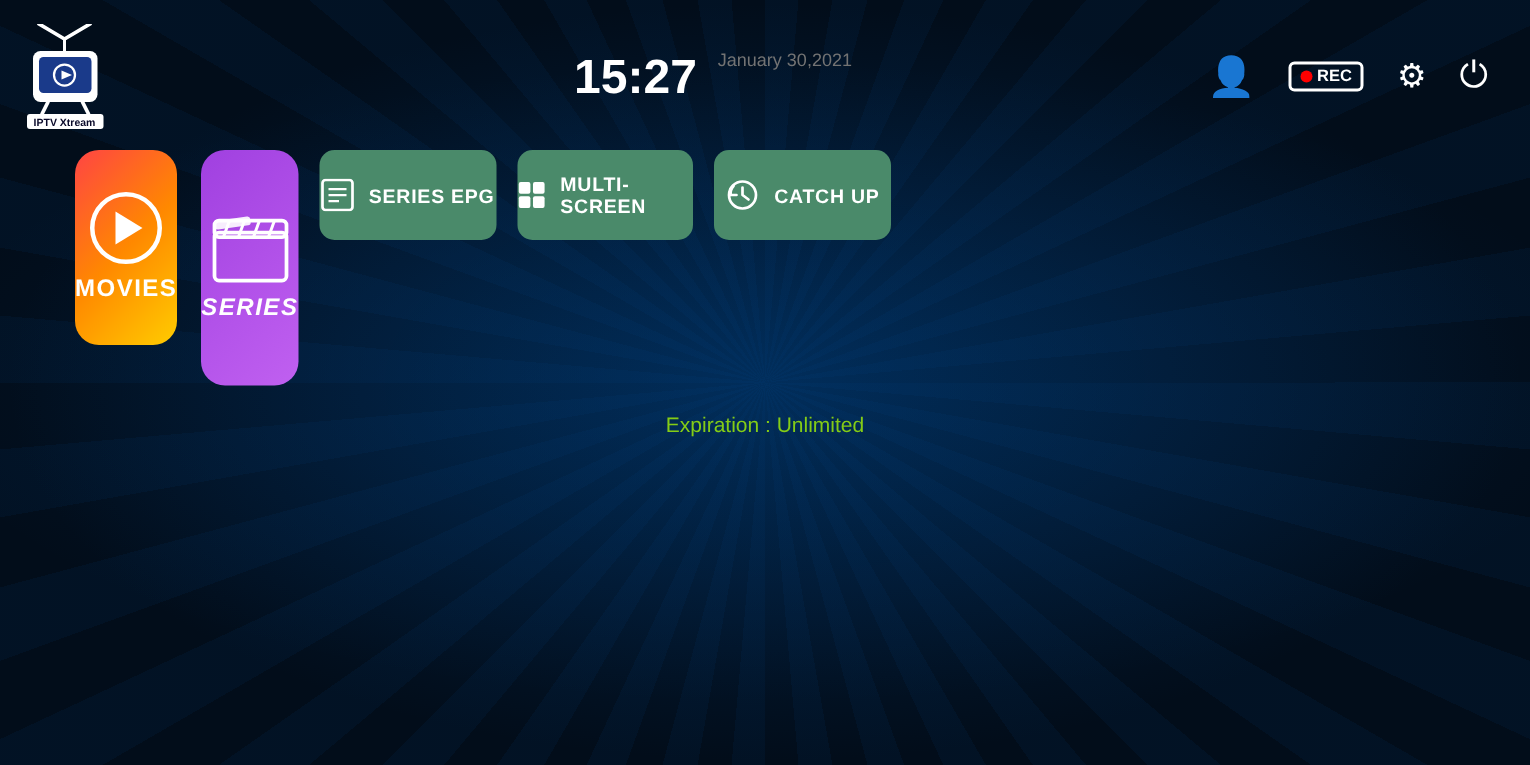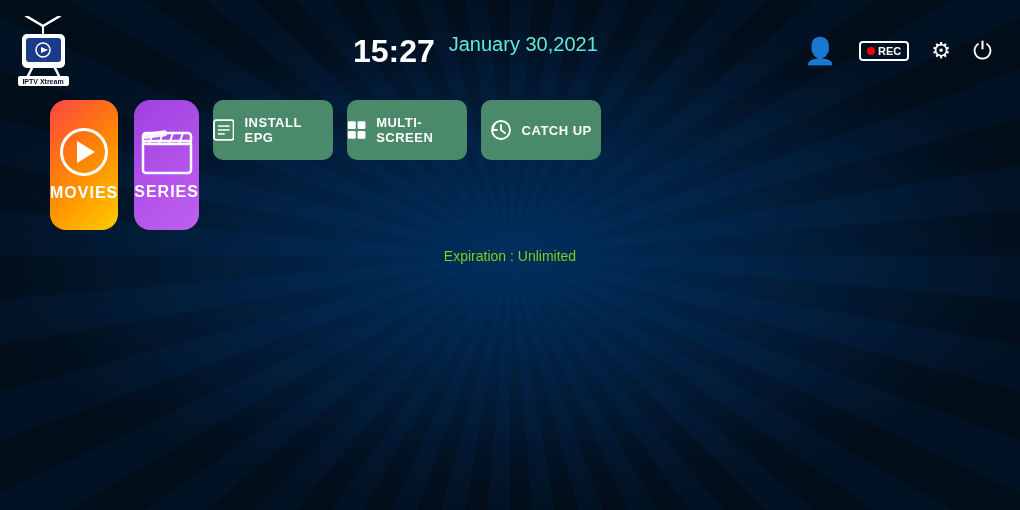--- a/index.html
+++ b/index.html
@@ -64,22 +64,22 @@
       gap: 14px;
     }
 
     .time-display {
       font-size: 32px;
       font-weight: 700;
       color: white;
     }
 
     .date-display {
-      font-size: 20px;
-      color: #5eead4;
+      font-size: 12px;
+      color: #737373;
       font-weight: 400;
     }
 
     .header-icons {
       display: flex;
       align-items: center;
       gap: 22px;
     }
 
     .header-icon {
@@ -189,29 +189,30 @@
     .movies-label {
       font-size: 16px;
       font-weight: 900;
       color: white;
       letter-spacing: 1px;
     }
 
     
     .series-card {
       flex: 1;
-      height: 130px;
+      height: 157px;
       background: linear-gradient(135deg, #a040e0 0%, #c060f0 100%);
       border-radius: 16px;
       display: flex;
       flex-direction: column;
       align-items: center;
       justify-content: center;
       gap: 8px;
       cursor: pointer;
+      font-style: italic;
     }
 
     .series-label {
       font-size: 16px;
       font-weight: 900;
       color: white;
       letter-spacing: 1px;
     }
 
     
@@ -339,21 +340,21 @@
 
     <div class="bottom-buttons">
 
       <div class="action-btn">
         <svg width="22" height="22" viewBox="0 0 22 22" xmlns="http://www.w3.org/2000/svg">
           <rect x="1" y="1" width="20" height="20" rx="2" fill="none" stroke="white" stroke-width="1.8"></rect>
           <line x1="5" y1="7" x2="17" y2="7" stroke="white" stroke-width="1.5"></line>
           <line x1="5" y1="11" x2="17" y2="11" stroke="white" stroke-width="1.5"></line>
           <line x1="5" y1="15" x2="12" y2="15" stroke="white" stroke-width="1.5"></line>
         </svg>
-        <span class="action-btn-label">INSTALL EPG</span>
+        <span class="action-btn-label">SERIES EPG</span>
       </div>
 
       <div class="action-btn">
         <svg width="22" height="22" viewBox="0 0 22 22" xmlns="http://www.w3.org/2000/svg">
           <rect x="1" y="1" width="9" height="9" rx="1.5" fill="white"></rect>
           <rect x="12" y="1" width="9" height="9" rx="1.5" fill="white"></rect>
           <rect x="1" y="12" width="9" height="9" rx="1.5" fill="white"></rect>
           <rect x="12" y="12" width="9" height="9" rx="1.5" fill="white"></rect>
         </svg>
         <span class="action-btn-label">MULTI-SCREEN</span>

